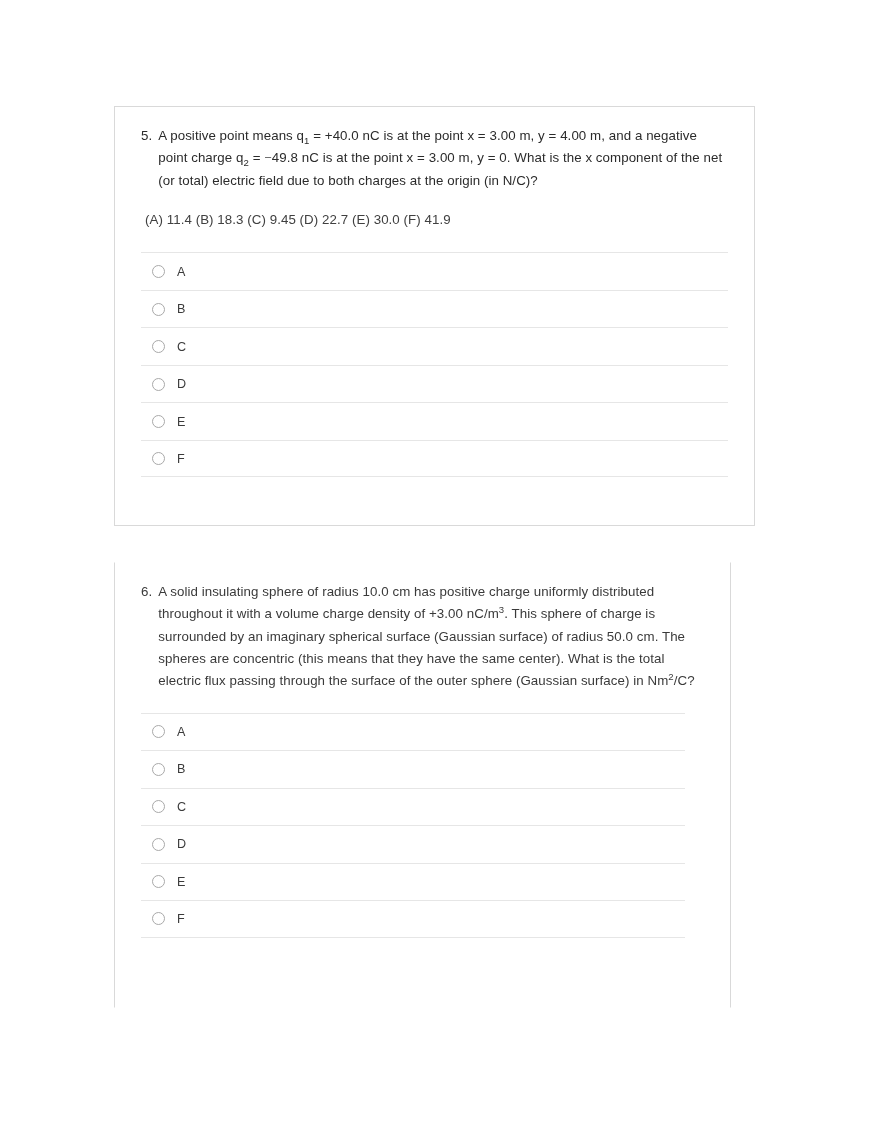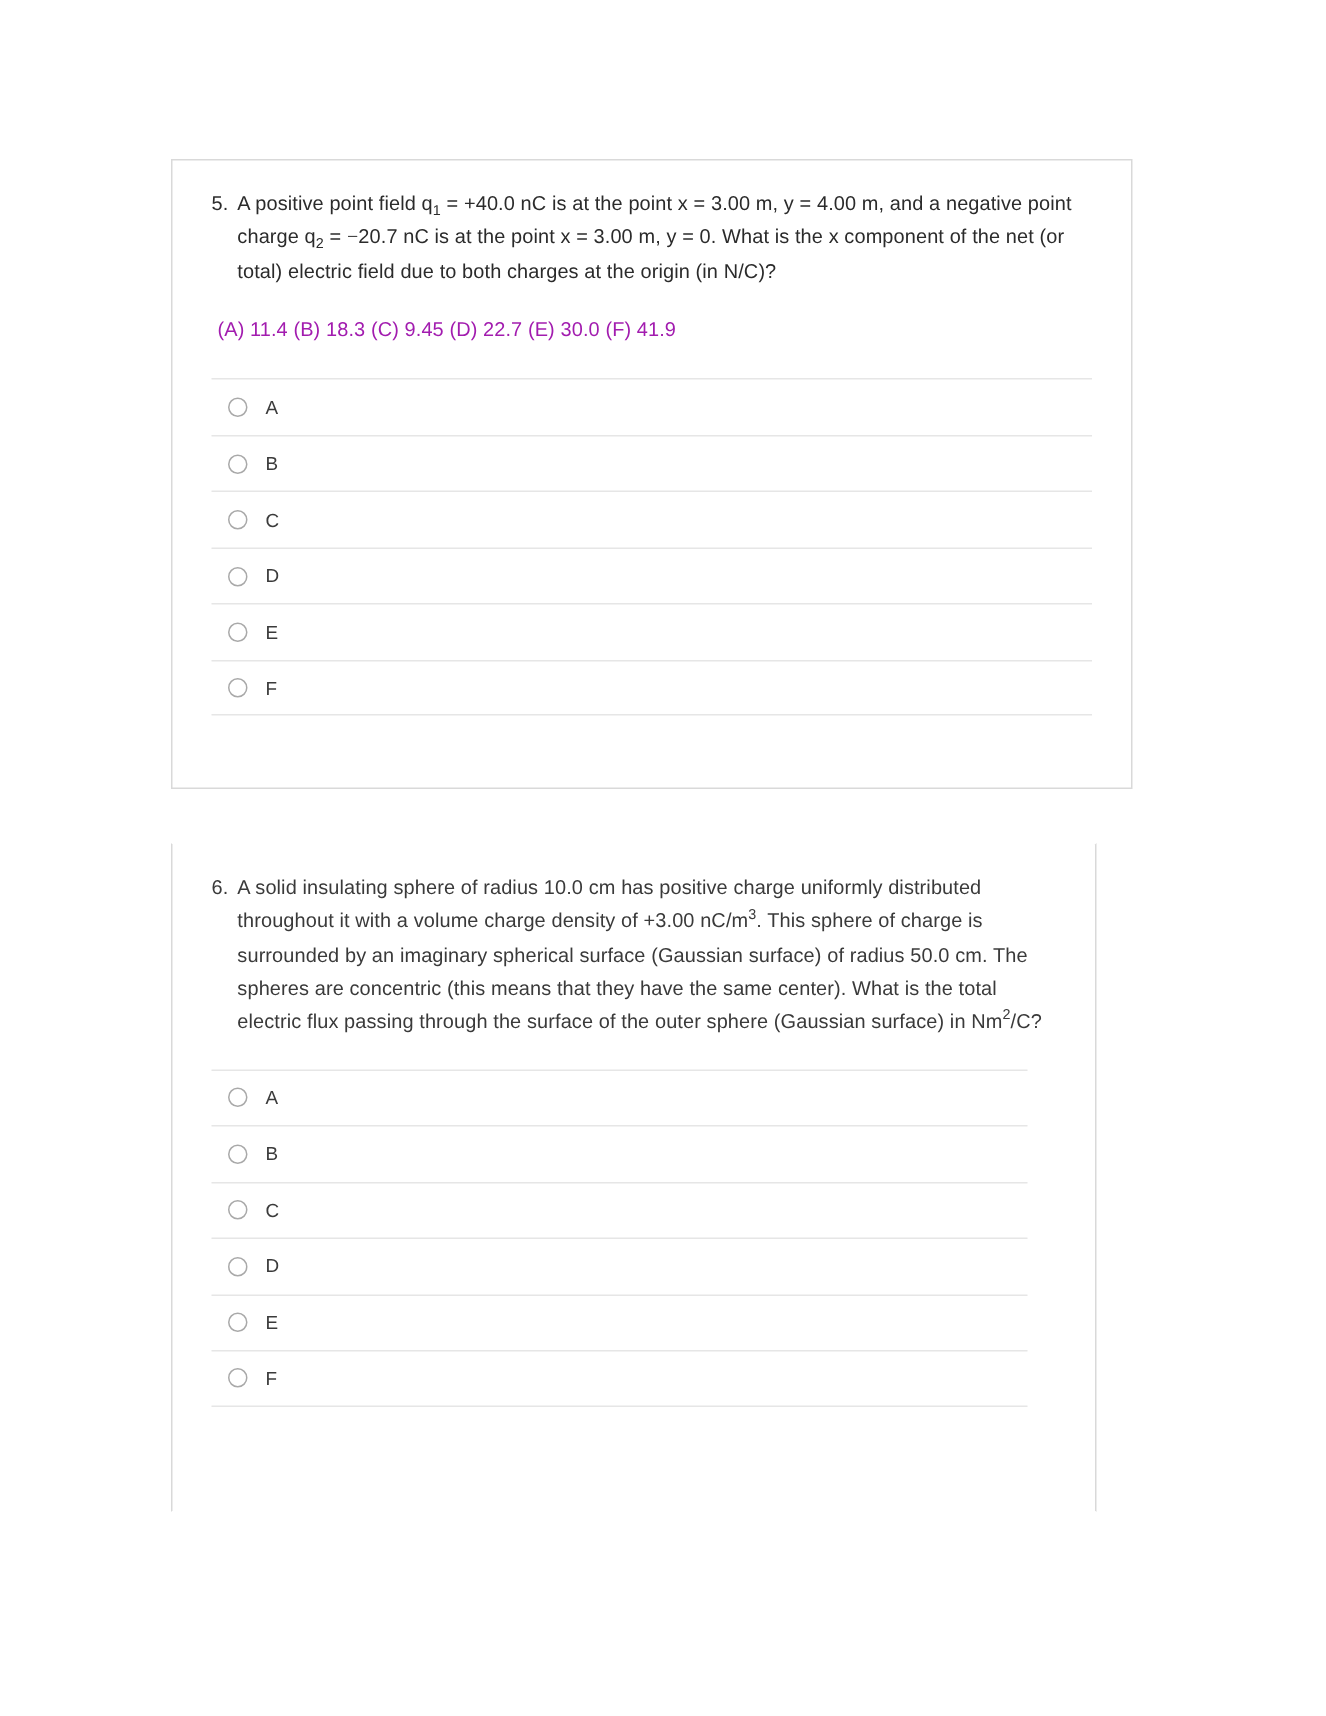--- a/index.html
+++ b/index.html
@@ -57,21 +57,21 @@
     padding-right: 6px;
   }
   .q-text {
     flex: 1 1 auto;
   }
   .q-choices-inline {
     margin: 17px 0 0 4px;
     font-size: 13.3px;
     line-height: 1.6;
     letter-spacing: 0.07px;
-    color: #a21caf;
+    color: #404040;
   }
   .options {
     margin-top: 22px;
   }
   .option-row {
     display: flex;
     align-items: center;
     height: 37.5px;
     border-top: 1px solid #e6e6e6;
     padding-left: 11px;
@@ -112,21 +112,21 @@
 </head>
 <body>
 
 <div class="page">
 
   <div class="question-card" id="card-q5">
     <div class="q-body">
       <div class="q-stem">
         <span class="q-num">5.</span>
         <span class="q-text">
-          <span>A positive point field q</span><sub>1</sub><span> = +40.0 nC is at the point x = 3.00 m, y = 4.00 m, and a negative point charge q</span><sub>2</sub><span> = </span><span class="minus">−</span><span>20.7 nC is at the point x = 3.00 m, y = 0. What is the x component of the net (or total) electric field due to both charges at the origin (in N/C)?</span>
+          <span>A positive point means q</span><sub>1</sub><span> = +40.0 nC is at the point x = 3.00 m, y = 4.00 m, and a negative point charge q</span><sub>2</sub><span> = </span><span class="minus">−</span><span>49.8 nC is at the point x = 3.00 m, y = 0. What is the x component of the net (or total) electric field due to both charges at the origin (in N/C)?</span>
         </span>
       </div>
 
       <div class="q-choices-inline">(A) 11.4 (B) 18.3 (C) 9.45 (D) 22.7 (E) 30.0 (F) 41.9</div>
 
       <div class="options">
         <div class="option-row">
           <span class="radio"></span>
           <span class="option-label">A</span>
         </div>

